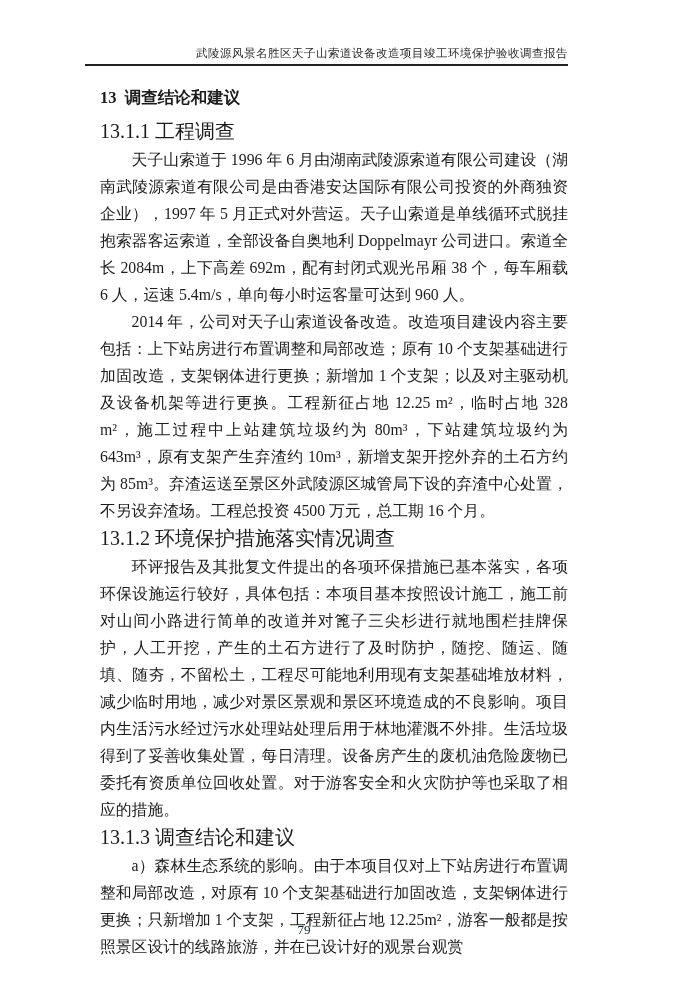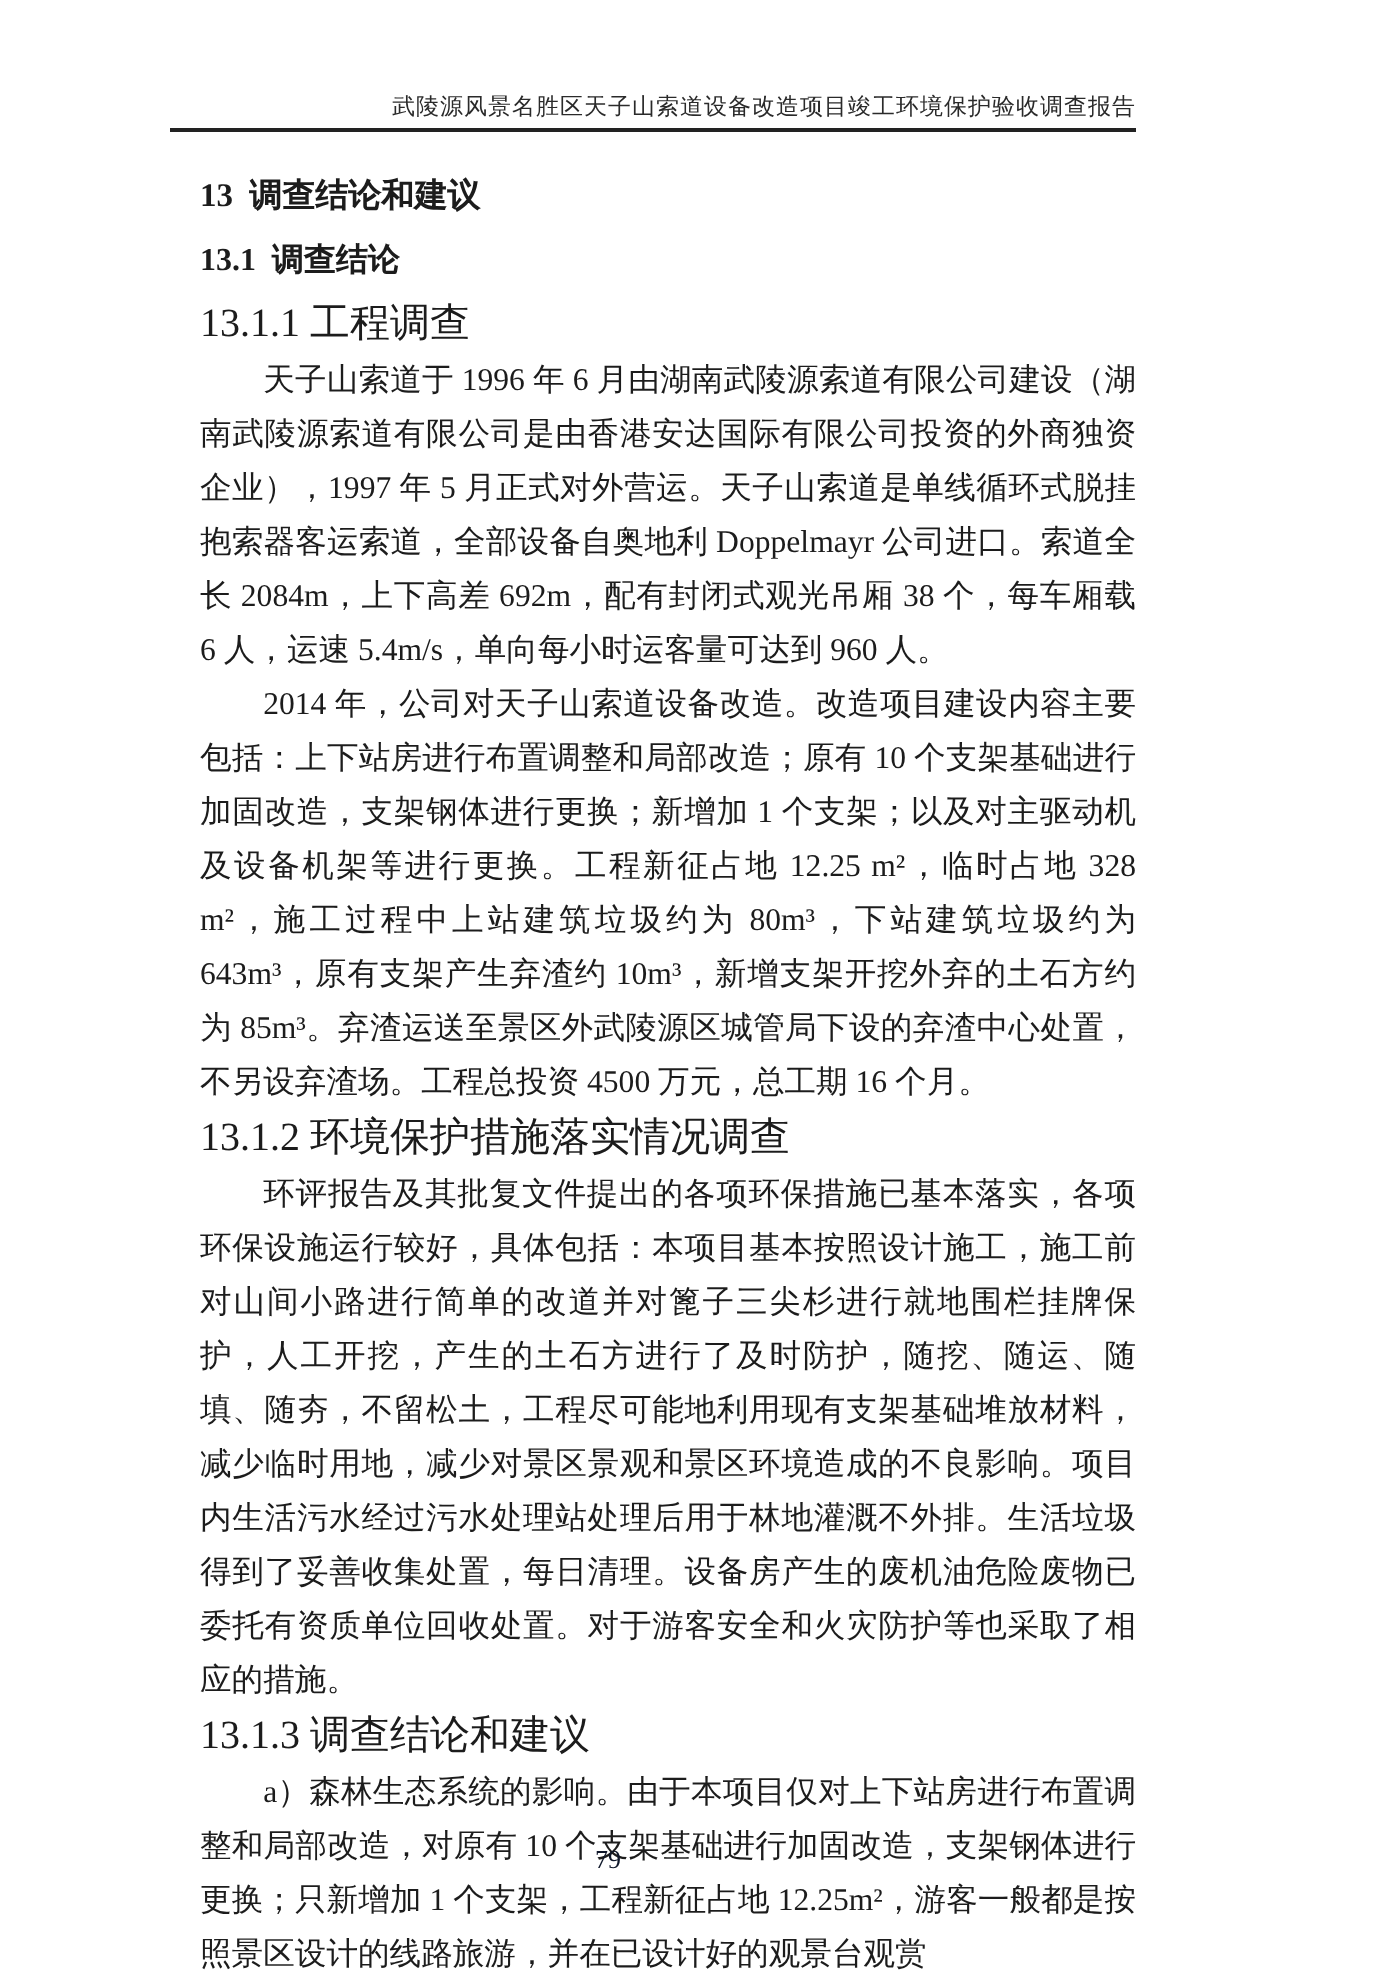--- a/index.html
+++ b/index.html
@@ -87,21 +87,20 @@
 <div class="page">
 
   <div class="running-header">武陵源风景名胜区天子山索道设备改造项目竣工环境保护验收调查报告</div>
 
   <div class="header-rule"></div>
 
   <main class="content">
 
     <h1 class="h-chapter">13  调查结论和建议</h1>
 
-    <h2 class="h-section">13.1  调查结论</h2>
 
     <h3 class="h-subsection">13.1.1 工程调查</h3>
 
     <p class="para">天子山索道于 1996 年 6 月由湖南武陵源索道有限公司建设（湖南武陵源索道有限公司是由香港安达国际有限公司投资的外商独资企业），1997 年 5 月正式对外营运。天子山索道是单线循环式脱挂抱索器客运索道，全部设备自奥地利 Doppelmayr 公司进口。索道全长 2084m，上下高差 692m，配有封闭式观光吊厢 38 个，每车厢载 6 人，运速 5.4m/s，单向每小时运客量可达到 960 人。</p>
 
     <p class="para">2014 年，公司对天子山索道设备改造。改造项目建设内容主要包括：上下站房进行布置调整和局部改造；原有 10 个支架基础进行加固改造，支架钢体进行更换；新增加 1 个支架；以及对主驱动机及设备机架等进行更换。工程新征占地 12.25 m²，临时占地 328 m²，施工过程中上站建筑垃圾约为 80m³，下站建筑垃圾约为 643m³，原有支架产生弃渣约 10m³，新增支架开挖外弃的土石方约为 85m³。弃渣运送至景区外武陵源区城管局下设的弃渣中心处置，不另设弃渣场。工程总投资 4500 万元，总工期 16 个月。</p>
 
 
     <h3 class="h-subsection">13.1.2 环境保护措施落实情况调查</h3>
 

